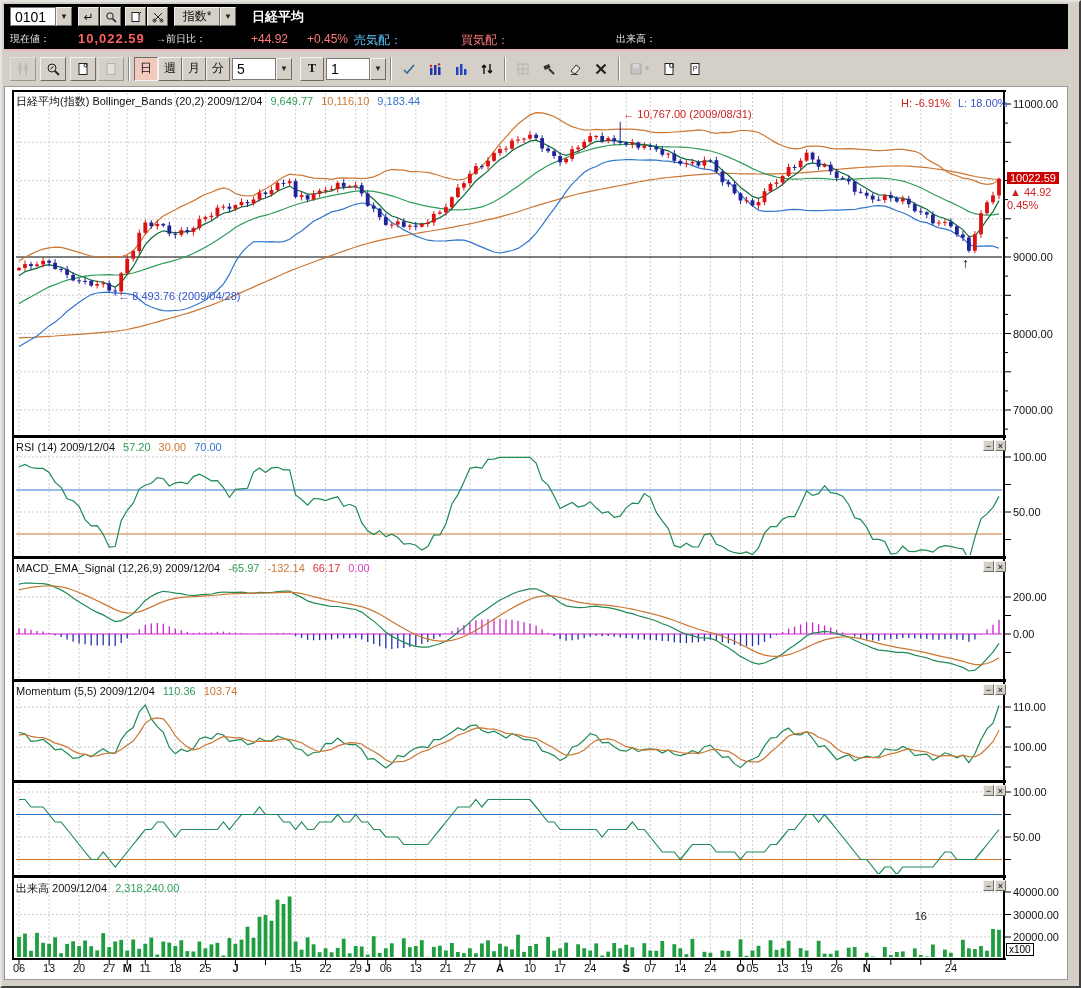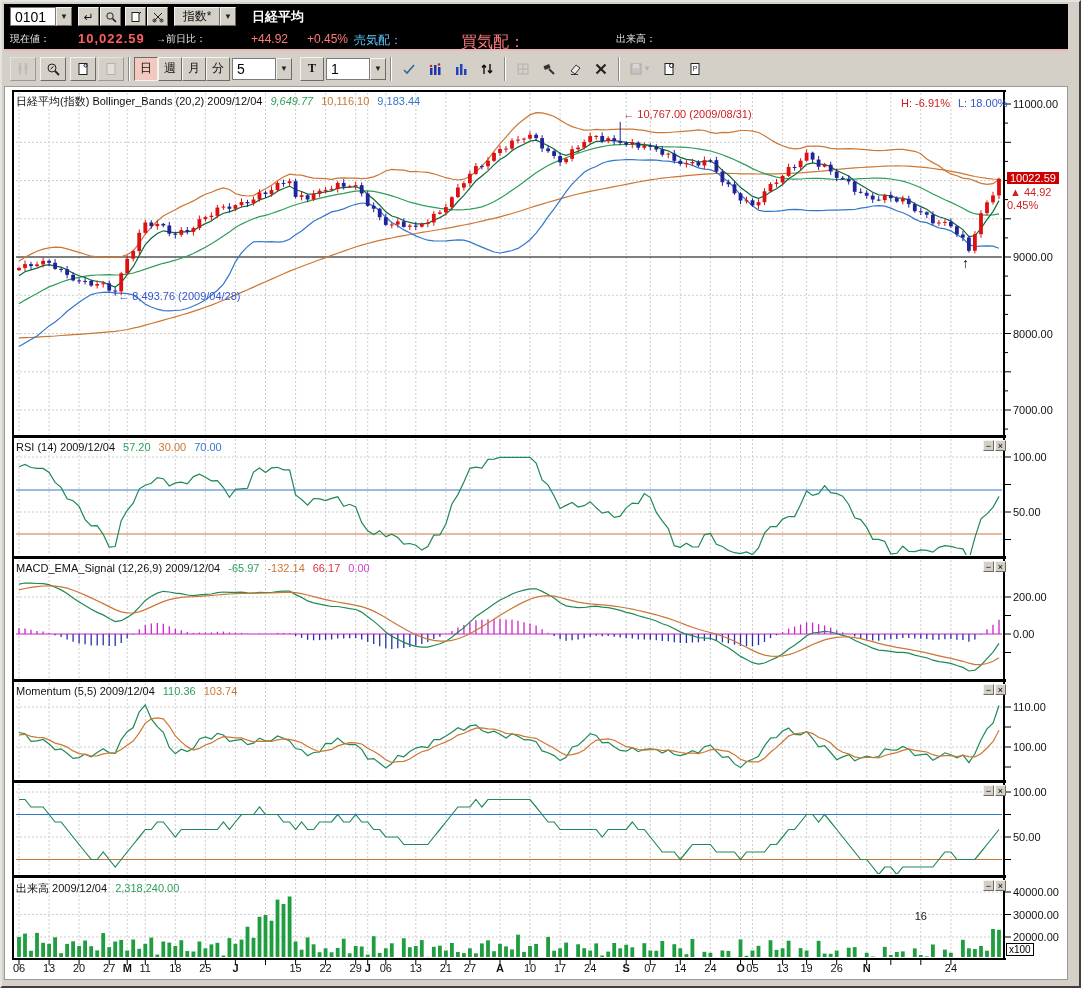--- a/index.html
+++ b/index.html
@@ -69,21 +69,21 @@
     <span class="abs" style="left:248px;top:4px;color:#fff;font-weight:bold;font-size:13px;">日経平均</span>
   </div>
 
   <div class="abs blackbar" style="left:2px;top:27px;width:1064px;height:20px;">
     <span class="abs wtext" style="left:6px;top:3px;">現在値：</span>
     <span class="abs" style="left:74px;top:2px;color:#ff6060;font-weight:bold;font-size:13px;letter-spacing:1px;">10,022.59</span>
     <span class="abs wtext" style="left:152px;top:3px;">→前日比：</span>
     <span class="abs" style="left:247px;top:3px;color:#ff7a7a;font-size:12px;">+44.92</span>
     <span class="abs" style="left:303px;top:3px;color:#ff7a7a;font-size:12px;">+0.45%</span>
     <span class="abs" style="left:350px;top:3px;color:#5fc8ff;font-size:12px;">売気配：</span>
-    <span class="abs" style="left:457px;top:3px;color:#ff7a7a;font-size:16px;">買気配：</span>
+    <span class="abs" style="left:457px;top:3px;color:#ff7a7a;font-size:12px;">買気配：</span>
     <span class="abs wtext" style="left:612px;top:3px;">出来高：</span>
   </div>
   <div class="abs" style="left:2px;top:47px;width:1064px;height:2px;background:#e9b8b8;"></div>
 
   <div class="abs toolbar" style="left:2px;top:50px;width:1064px;height:33px;padding-left:6px;">
     <div class="btn3d dis" style="width:26px;">
       <svg class="icon" width="14" height="14">
           <line x1="4" y1="1" x2="4" y2="13" stroke="#888"></line>
           <rect x="2.5" y="4" width="3" height="5" fill="#aaa"></rect>
           <line x1="10" y1="1" x2="10" y2="13" stroke="#888"></line>
@@ -1303,21 +1303,21 @@
       <span class="xlab abs" style="left: 767.555px; top: 960px;">13</span>
       <span class="xlab abs" style="left: 791.604px; top: 960px;">19</span>
       <span class="xlab abs" style="left: 821.665px; top: 960px;">26</span>
       <span class="xlab abs" style="left: 851.726px; top: 960px; font-weight: bold;">N</span>
       <span class="xlab abs" style="left: 875.774px; top: 1012px;">09</span>
       <span class="xlab abs" style="left: 905.835px; top: 908px;">16</span>
       <span class="xlab abs" style="left: 935.896px; top: 960px;">24</span>
     </div>
 
   <div class="abs hdr" style="left:14px;top:92px;">
-    <span>日経平均(指数) Bollinger_Bands (20,2) 2009/12/04</span><span class="val" style="color: rgb(46, 158, 91); font-style: italic;">9,649.77</span><span class="val" style="color: rgb(204, 119, 51);">10,116.10</span><span class="val" style="color: rgb(51, 119, 204);">9,183.44</span>
+    <span>日経平均(指数) Bollinger_Bands (20,2) 2009/12/04</span><span class="val" style="color: rgb(46, 158, 91);">9,649.77</span><span class="val" style="color: rgb(204, 119, 51);">10,116.10</span><span class="val" style="color: rgb(51, 119, 204);">9,183.44</span>
   </div>
   <div class="abs hdr" style="left:14px;top:439px;">
     <span>RSI (14) 2009/12/04</span><span class="val" style="color: rgb(46, 158, 91);">57.20</span><span class="val" style="color: rgb(204, 119, 51);">30.00</span><span class="val" style="color: rgb(51, 119, 204);">70.00</span>
   </div>
   <div class="abs hdr" style="left:14px;top:560px;">
     <span>MACD_EMA_Signal (12,26,9) 2009/12/04</span><span class="val" style="color: rgb(46, 158, 91);">-65.97</span><span class="val" style="color: rgb(204, 119, 51);">-132.14</span><span class="val" style="color: rgb(221, 51, 68);">66.17</span><span class="val" style="color: rgb(204, 68, 204);">0.00</span>
   </div>
   <div class="abs hdr" style="left:14px;top:683px;">
     <span>Momentum (5,5) 2009/12/04</span><span class="val" style="color: rgb(46, 158, 91);">110.36</span><span class="val" style="color: rgb(204, 119, 51);">103.74</span>
   </div>

